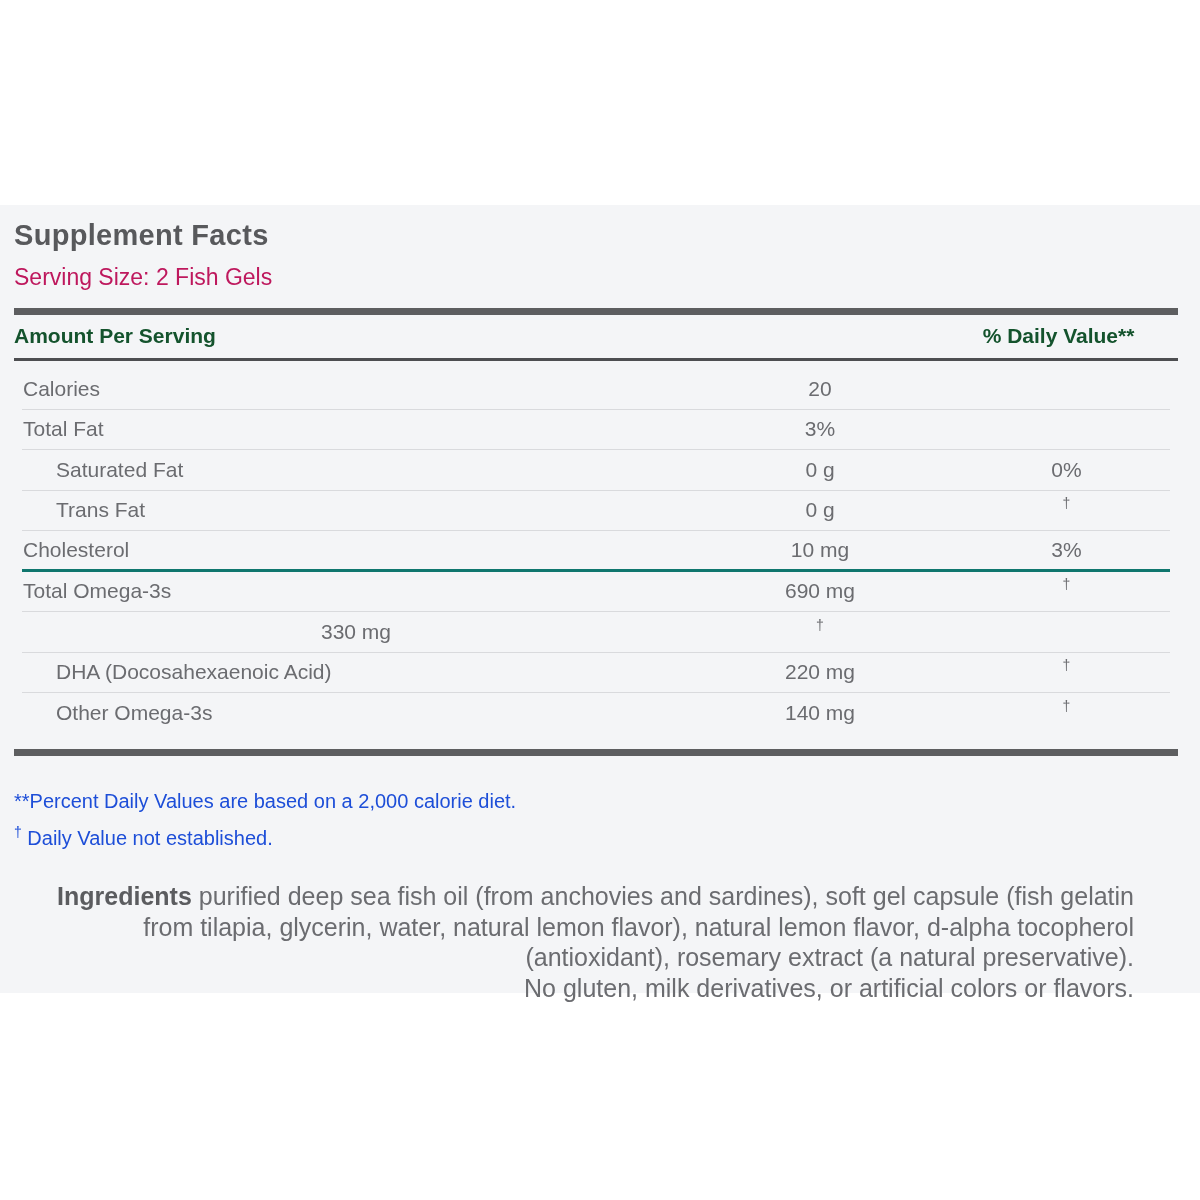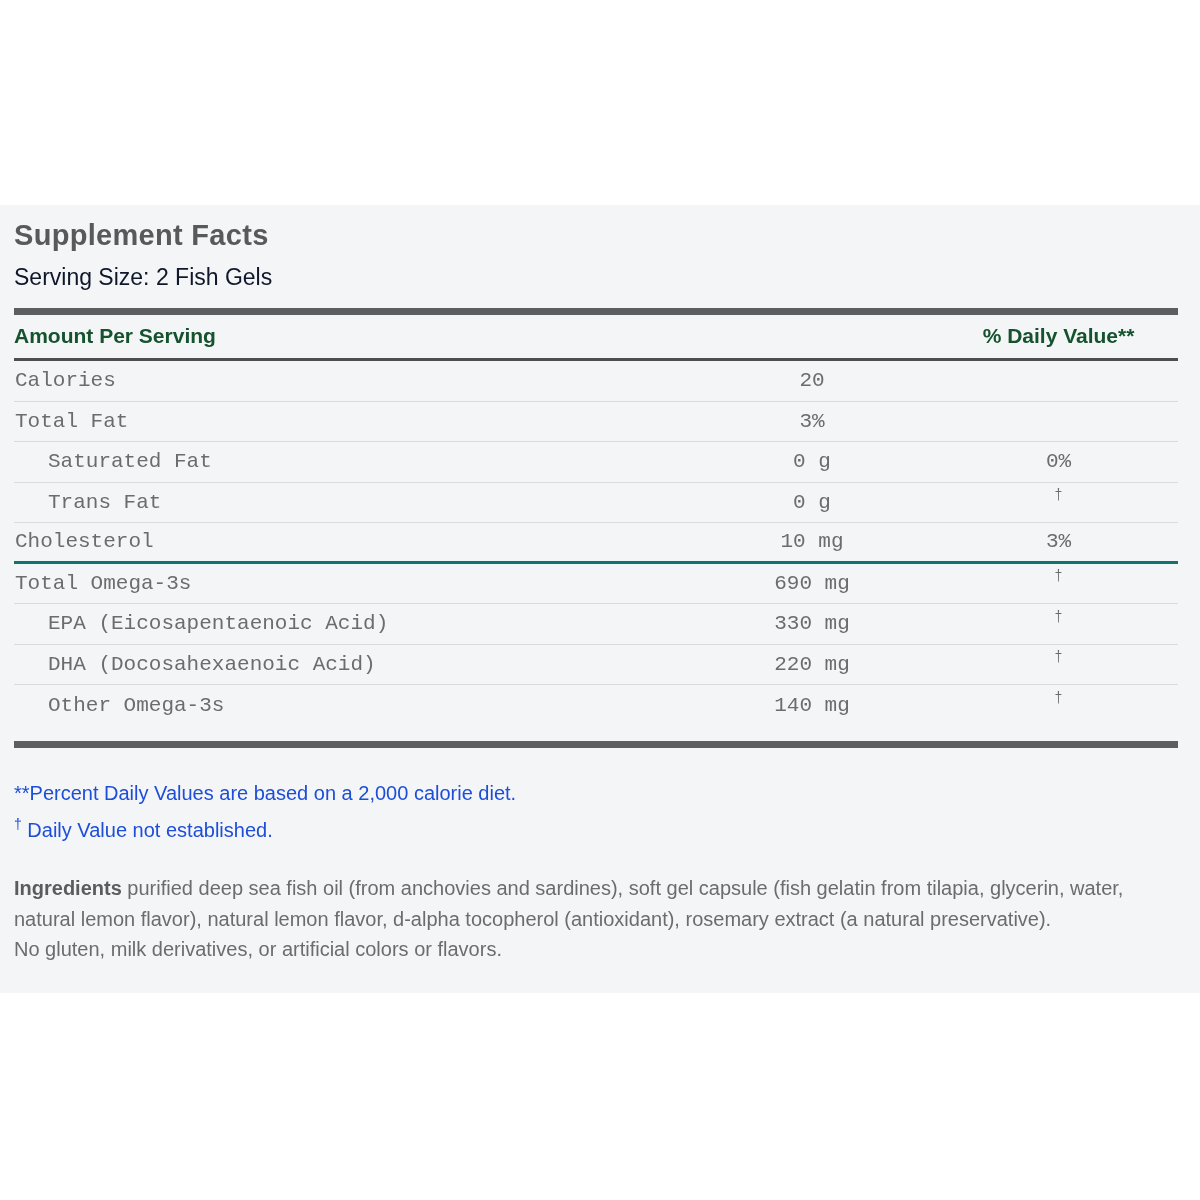--- a/index.html
+++ b/index.html
@@ -30,41 +30,41 @@
   }
   .panel-title {
     margin: 0 0 12px 0;
     font-size: 29px;
     font-weight: bold;
     color: #58595c;
     letter-spacing: 0.3px;
   }
   .serving {
     font-size: 23px;
-    color: #0f172a;
+    color: #be185d;
     margin: 0 0 17px 0;
   }
   .bar-thick {
     height: 7px;
     background: #5d5e60;
     border: none;
     margin: 0;
   }
   .thead {
     display: grid;
     grid-template-columns: 668px 260px 233px;
     align-items: center;
     padding: 9px 0 10px 0;
     border-bottom: 3px solid #4d4e51;
     font-weight: bold;
     font-size: 21px;
     color: #14532d;
   }
   .thead .dv-h { text-align: center; }
-  .rows { margin: 0; font-family: Liberation Mono, monospace; }
+  .rows { margin: 8px; }
   .row {
     display: grid;
     grid-template-columns: 668px 260px 233px;
     align-items: center;
     height: 40.5px;
     border-bottom: 1.5px solid #d9dadd;
     font-size: 21px;
     box-sizing: border-box;
   }
   .row.dark-after { border-bottom: 3px solid #0f766e; }
@@ -80,24 +80,25 @@
   .bar-bottom { margin-top: 15px; }
   .footnotes {
     margin-top: 30px;
     font-size: 20px;
     line-height: 31px;
     color: #1d4ed8;
   }
   .footnotes sup { font-size: 14px; }
   .ingredients {
     margin: 28px 0 0 0;
-    font-size: 20px;
+    font-size: 25px;
     line-height: 30.5px;
     max-width: 1120px;
     color: #6b6c70;
+    text-align: right;
   }
   .ingredients b { color: #5b5c5f; }
 </style>
 </head>
 <body>
 
 <div class="page">
   <section class="panel">
     <h1 class="panel-title">Supplement Facts</h1>
     <div class="serving">Serving Size: 2 Fish Gels</div>
@@ -134,21 +135,20 @@
           <span class="cell-label">Cholesterol</span>
           <span class="cell-amount">10 mg</span>
           <span class="cell-dv">3%</span>
         </div>
         <div class="row">
           <span class="cell-label">Total Omega-3s</span>
           <span class="cell-amount">690 mg</span>
           <span class="cell-dv dag">†</span>
         </div>
         <div class="row indent">
-          <span class="cell-label">EPA (Eicosapentaenoic Acid)</span>
           <span class="cell-amount">330 mg</span>
           <span class="cell-dv dag">†</span>
         </div>
         <div class="row indent">
           <span class="cell-label">DHA (Docosahexaenoic Acid)</span>
           <span class="cell-amount">220 mg</span>
           <span class="cell-dv dag">†</span>
         </div>
         <div class="row indent no-border">
           <span class="cell-label">Other Omega-3s</span>

